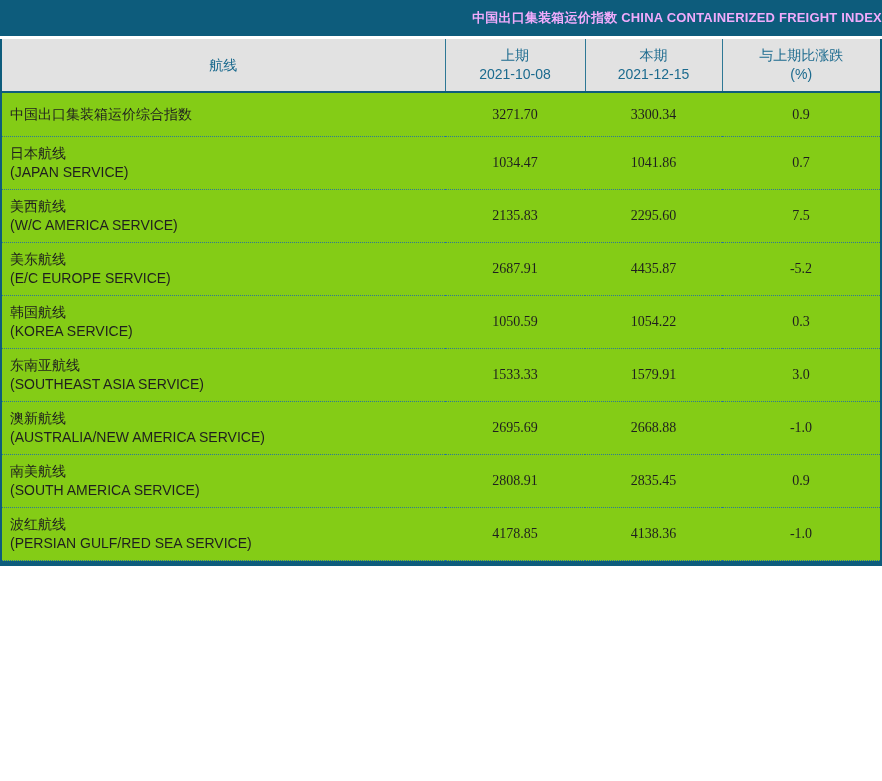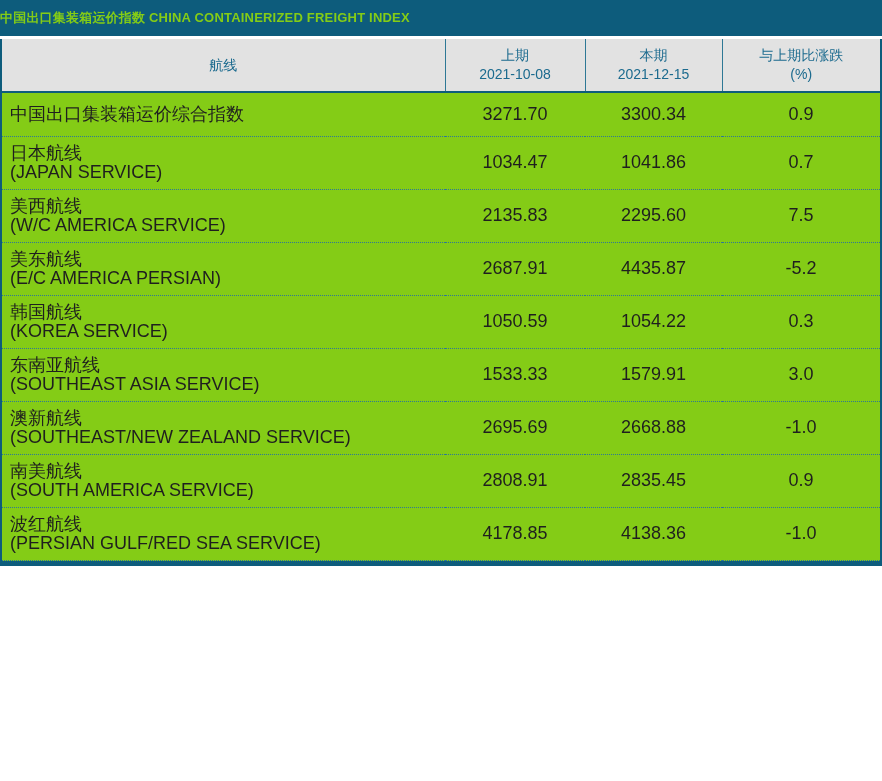--- a/index.html
+++ b/index.html
@@ -13,22 +13,22 @@
   html, body { background: #ffffff; }
   body {
     font-family: "Liberation Sans", "DejaVu Sans", sans-serif;
     width: 882px;
   }
   .page { width: 882px; height: 781px; background: #ffffff; }
 
   .title-bar {
     width: 882px; height: 36px;
     background: var(--teal);
-    color: #84cc16;
-    display: flex; align-items: center; justify-content: flex-start;
+    color: #f0abfc;
+    display: flex; align-items: center; justify-content: flex-end;
     font-size: 13px; font-weight: bold;
     letter-spacing: 0.2px;
   }
   .title-gap { height: 3px; background: #ffffff; }
 
   .table-wrap {
     width: 882px;
     border-left: 2px solid var(--teal);
     border-right: 2px solid var(--teal);
     background: #84cc16;
@@ -49,27 +49,27 @@
     vertical-align: middle;
     border-bottom: 2px solid var(--teal);
     line-height: 19px;
   }
   thead th + th { border-left: 1px solid var(--dotted); }
 
   tbody tr { height: 53px; }
   tbody tr:first-child { height: 44px; }
   tbody td {
     color: var(--body-text);
-    font-size: 18px;
+    font-size: 14px;
     border-bottom: 1px dotted var(--dotted);
     vertical-align: middle;
     line-height: 19px;
   }
   td.route { text-align: left; padding-left: 8px; }
-  td.num   { text-align: center; }
+  td.num   { text-align: center; font-family: Liberation Serif, serif; }
   .name-en:empty { display: none; }
 
   .bottom-bar { width: 882px; height: 5px; background: var(--teal); }
 </style>
 </head>
 <body>
 
 <div class="page">
 
   <div class="title-bar">
@@ -129,21 +129,21 @@
       <div class="name-cn">美西航线</div>
       <div class="name-en">(W/C AMERICA SERVICE)</div>
     </td>
     <td class="num">2135.83</td>
     <td class="num">2295.60</td>
     <td class="num">7.5</td>
   </tr>
           <tr class="body-row">
     <td class="route">
       <div class="name-cn">美东航线</div>
-      <div class="name-en">(E/C AMERICA PERSIAN)</div>
+      <div class="name-en">(E/C EUROPE SERVICE)</div>
     </td>
     <td class="num">2687.91</td>
     <td class="num">4435.87</td>
     <td class="num">-5.2</td>
   </tr>
           <tr class="body-row">
     <td class="route">
       <div class="name-cn">韩国航线</div>
       <div class="name-en">(KOREA SERVICE)</div>
     </td>
@@ -156,21 +156,21 @@
       <div class="name-cn">东南亚航线</div>
       <div class="name-en">(SOUTHEAST ASIA SERVICE)</div>
     </td>
     <td class="num">1533.33</td>
     <td class="num">1579.91</td>
     <td class="num">3.0</td>
   </tr>
           <tr class="body-row">
     <td class="route">
       <div class="name-cn">澳新航线</div>
-      <div class="name-en">(SOUTHEAST/NEW ZEALAND SERVICE)</div>
+      <div class="name-en">(AUSTRALIA/NEW AMERICA SERVICE)</div>
     </td>
     <td class="num">2695.69</td>
     <td class="num">2668.88</td>
     <td class="num">-1.0</td>
   </tr>
           <tr class="body-row">
     <td class="route">
       <div class="name-cn">南美航线</div>
       <div class="name-en">(SOUTH AMERICA SERVICE)</div>
     </td>

